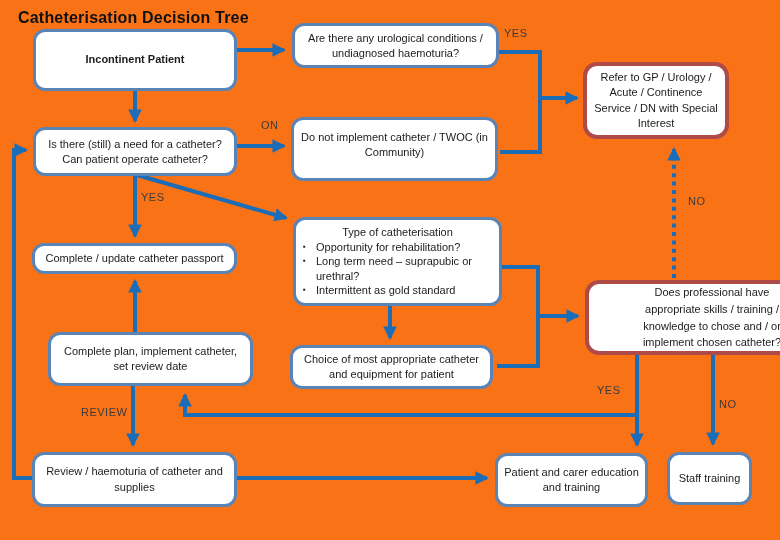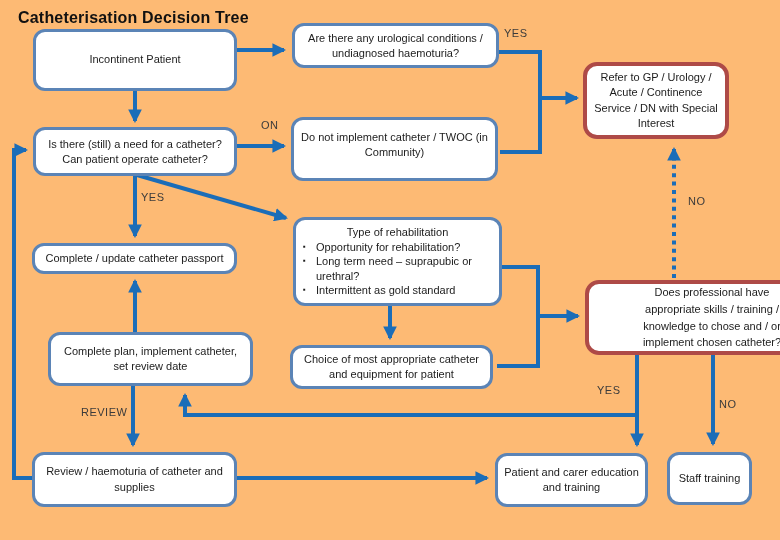--- a/index.html
+++ b/index.html
@@ -1,33 +1,33 @@
 <!DOCTYPE html>
 <html><head>
 <meta charset="utf-8">
 <style>
   html,body { margin:0; padding:0; background:#ffffff; }
   .canvas {
-    position:relative; width:780px; height:540px; background:#fdba74;
+    position:relative; width:780px; height:540px; background:#f97316;
     font-family:"Liberation Sans", sans-serif; overflow:hidden;
   }
   .page-title {
     position:absolute; left:18px; top:9px;
     font-size:16px; font-weight:bold; color:#111111; letter-spacing:0.2px;
   }
   svg.connectors { position:absolute; left:0; top:0; z-index:1; pointer-events:none; }
   .node {
     position:absolute; z-index:2; background:#ffffff;
     border:3px solid #5b84b6; border-radius:12px;
     display:flex; flex-direction:column; align-items:center; justify-content:center;
     text-align:center; font-size:11px; line-height:1.4; color:#1c1c1c;
     padding:2px 6px; box-sizing:border-box;
   }
   .node.red { border-color:#ae4a47; border-width:4px; border-radius:14px; }
-  .node .node-title { font-weight:normal; }
+  .node .node-title { font-weight:bold; }
   .flow-label {
     position:absolute; z-index:3; font-size:11px; color:#3b3b3b; letter-spacing:0.5px;
   }
   
   #n-incontinent { left:33px; top:29px;  width:204px; height:62px; }
   #n-urological  { left:292px; top:23px; width:207px; height:45px; line-height:1.35; }
   #n-refer       { left:583px; top:62px; width:146px; height:77px; }
   #n-isthere     { left:33px; top:127px; width:204px; height:49px; line-height:1.35; }
   #n-donot       { left:291px; top:117px; width:207px; height:64px; justify-content:flex-start; padding-top:10px; line-height:1.35; }
   #n-passport    { left:32px; top:243px; width:205px; height:31px; }
@@ -104,21 +104,21 @@
 
   <div class="node" id="n-donot">
     <div>Do not implement catheter / TWOC (in Community)</div>
   </div>
 
   <div class="node" id="n-passport">
     <div>Complete / update catheter passport</div>
   </div>
 
   <div class="node" id="n-type">
-    <div>Type of rehabilitation</div>
+    <div>Type of catheterisation</div>
     <div class="bullet-row">
       <span class="bullet-mark">▪</span>
       <span class="bullet-text">Opportunity for rehabilitation?</span>
     </div>
     <div class="bullet-row">
       <span class="bullet-mark">▪</span>
       <span class="bullet-text">Long term need – suprapubic or urethral?</span>
     </div>
     <div class="bullet-row">
       <span class="bullet-mark">▪</span>

